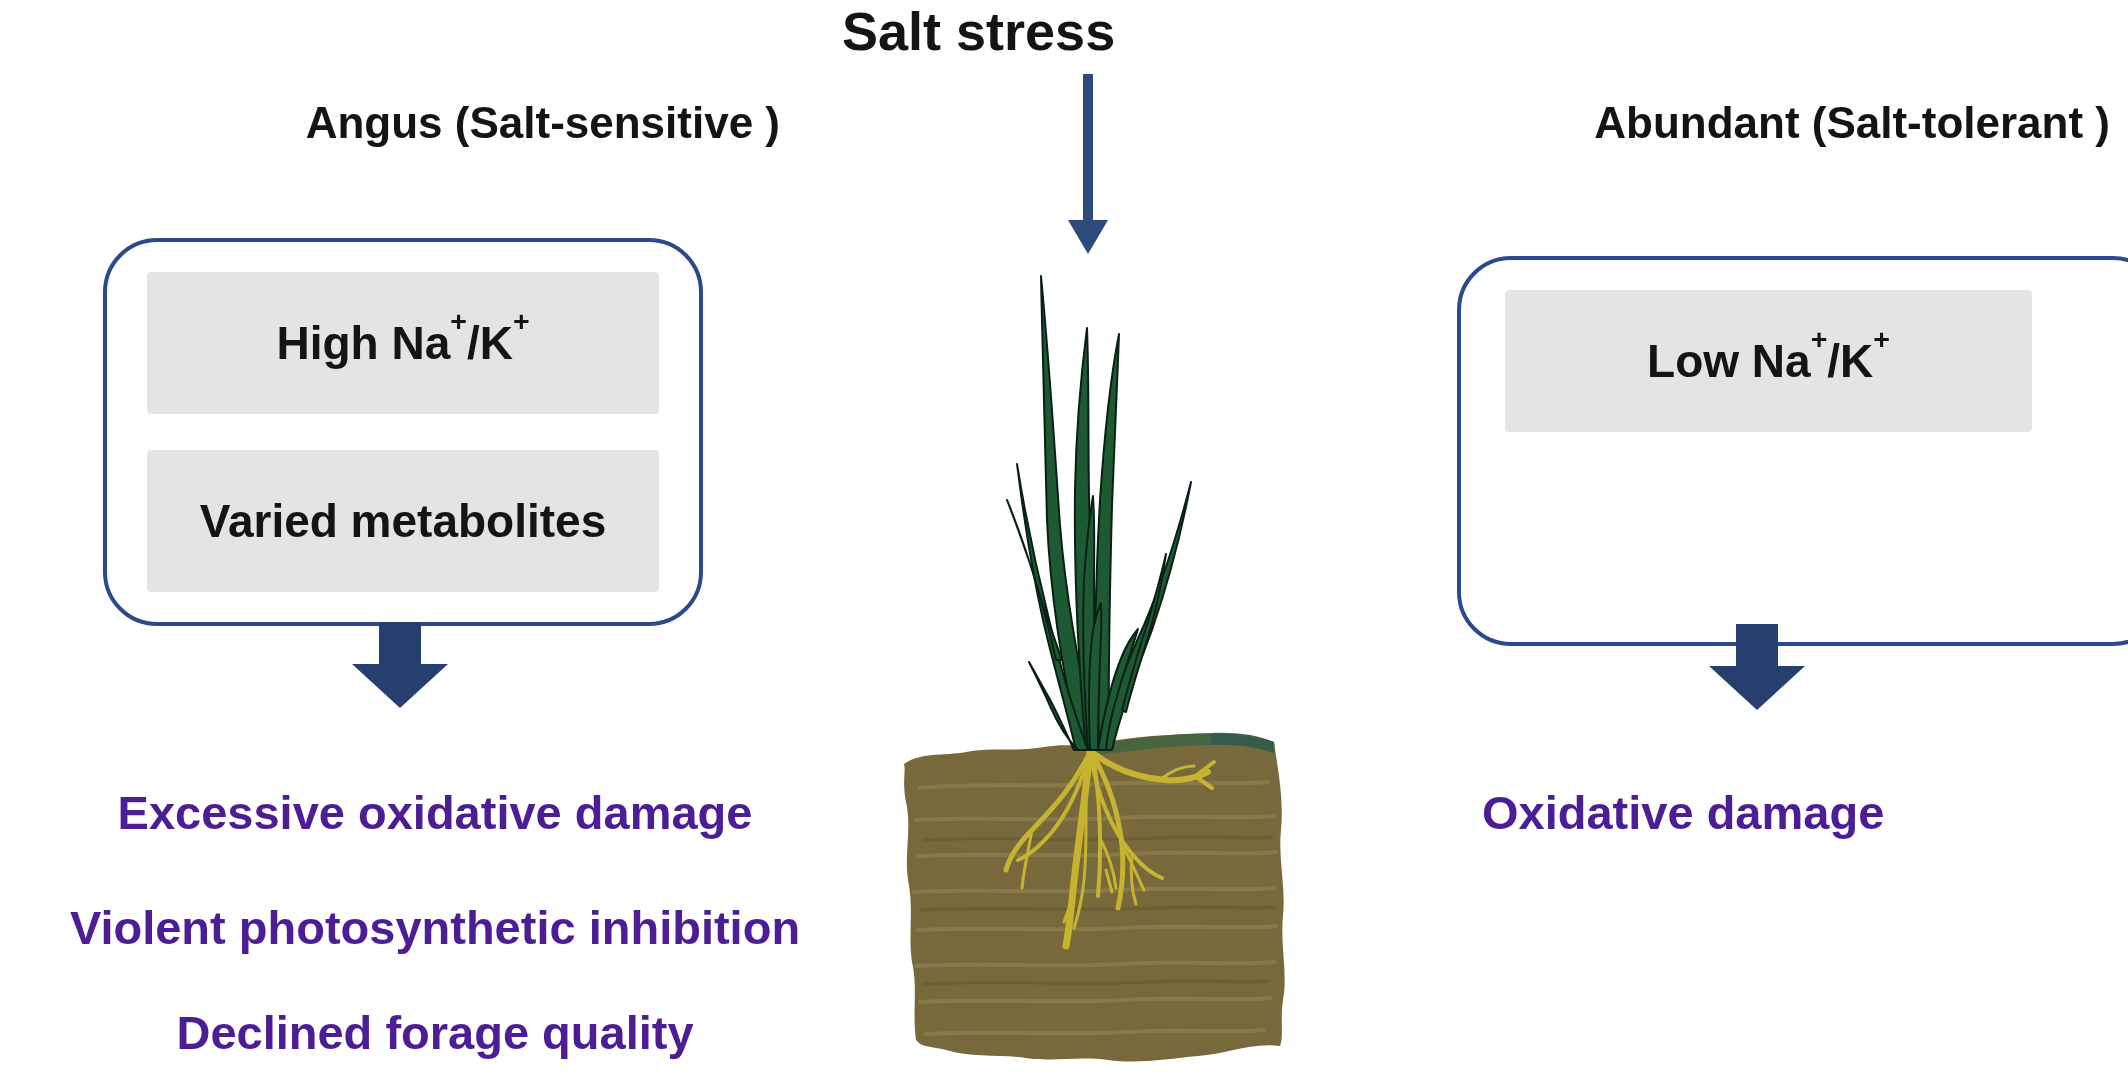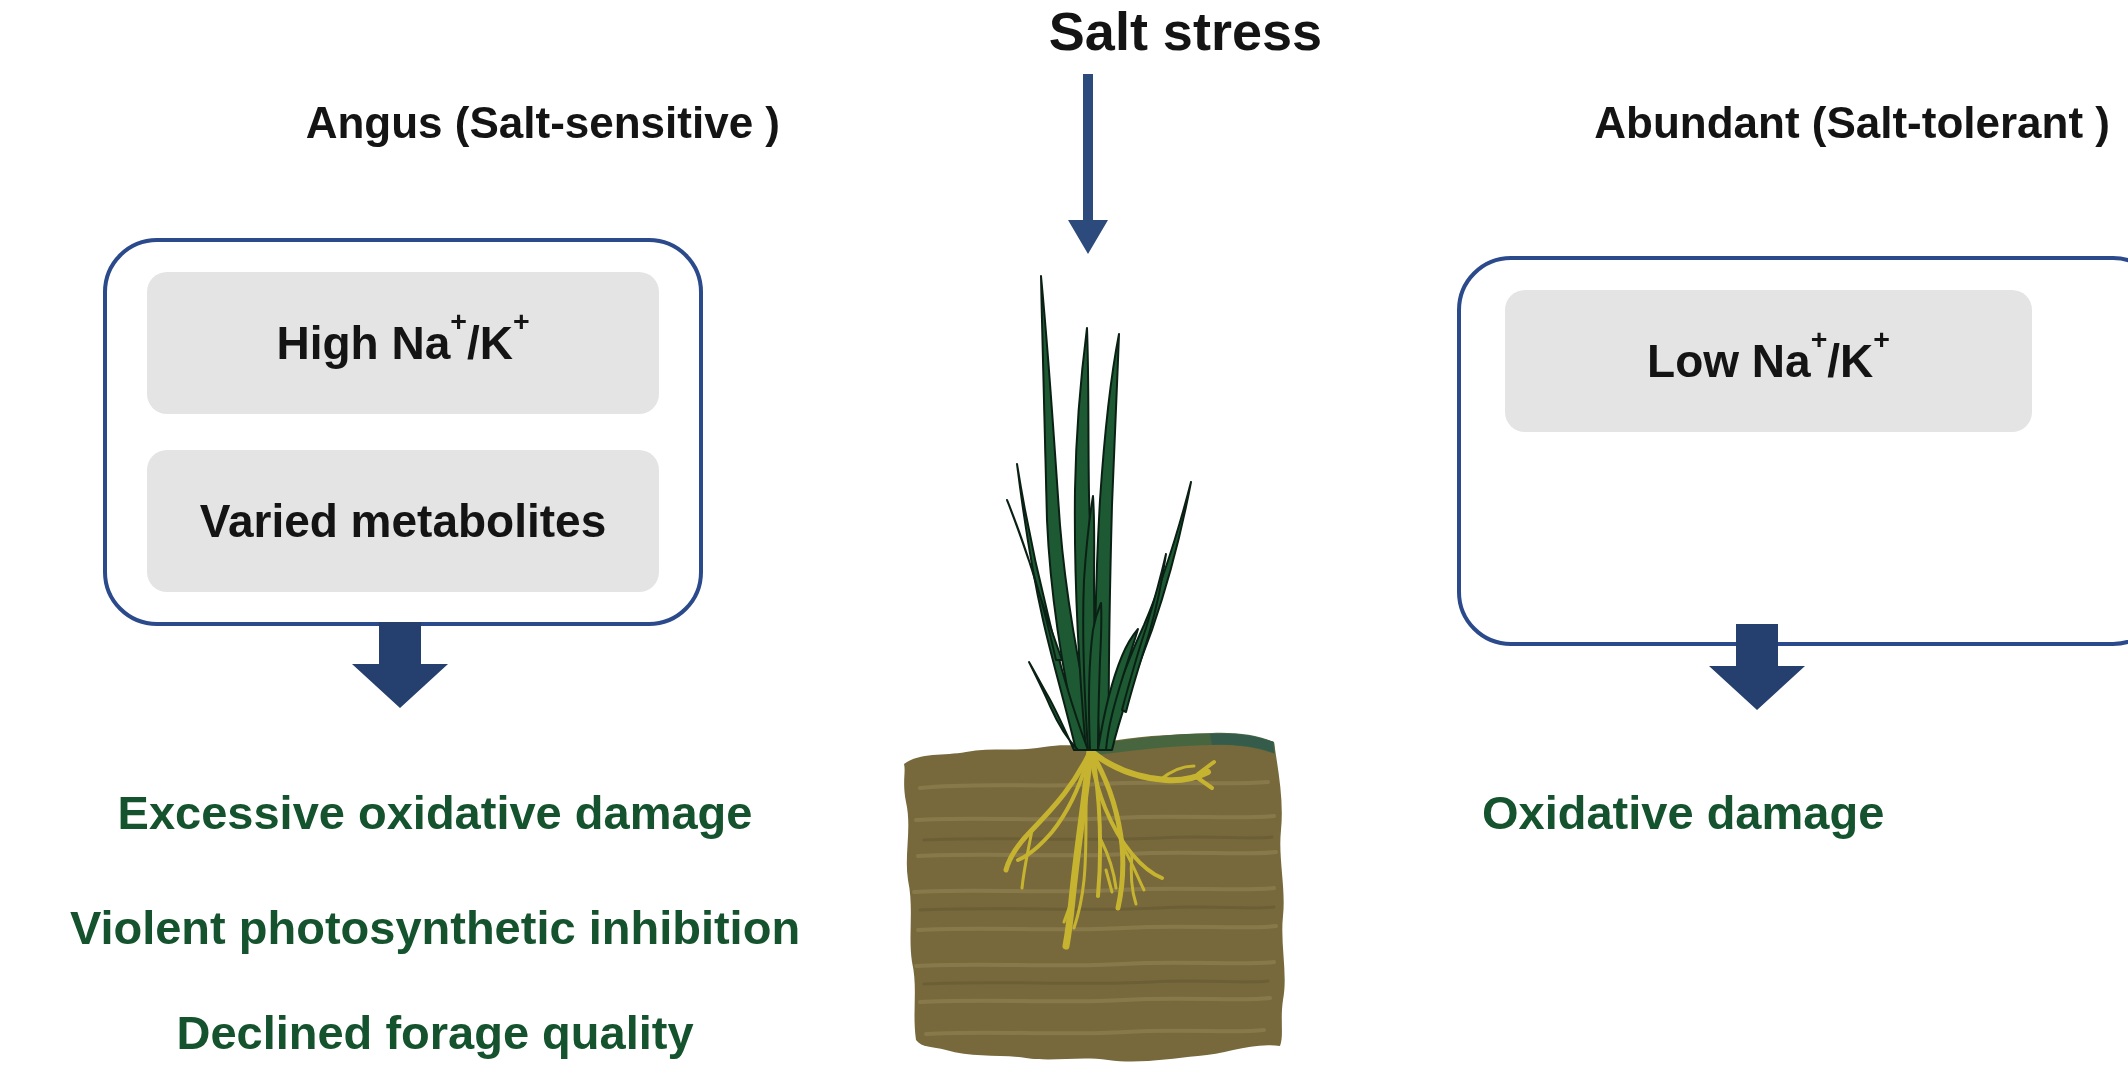--- a/index.html
+++ b/index.html
@@ -2,38 +2,38 @@
 <html><head>
 <meta charset="utf-8">
 <style>
   html,body{margin:0;padding:0;background:#ffffff;}
   #stage{
     position:relative;width:2128px;height:1080px;background:#ffffff;overflow:hidden;
     font-family:"Liberation Sans","DejaVu Sans",sans-serif;color:#141414;
   }
   .abs{position:absolute;}
   .figtitle{
-    font-size:54px;font-weight:700;text-align:right;letter-spacing:0;
+    font-size:54px;font-weight:700;text-align:left;letter-spacing:0;
   }
   .heading{
     font-size:44px;font-weight:700;text-align:right;white-space:nowrap;
   }
   .trait-box{
     box-sizing:border-box;background:#ffffff;border:4px solid #2b4a8c;border-radius:54px;
   }
   .pill{
-    position:absolute;background:#e4e4e4;border-radius:20px;
+    position:absolute;background:#e4e4e4;border-radius:4px;
     display:flex;align-items:center;justify-content:center;
     font-size:46px;font-weight:700;white-space:nowrap;color:#141414;
   }
   .pill sup{
     font-size:0.62em;position:relative;top:-0.42em;font-weight:700;
   }
   .outcome{
-    font-size:47px;font-weight:700;white-space:nowrap;line-height:62px;color:#14532d;
+    font-size:47px;font-weight:700;white-space:nowrap;line-height:62px;color:#4c1d95;
   }
   .outcome.centered{text-align:center;width:830px;}
   svg{display:block;}
 </style>
 </head>
 <body>
 
 <div id="stage">
 
   <div class="abs figtitle" style="left:842px;top:0px;width:480px;">Salt stress</div>

